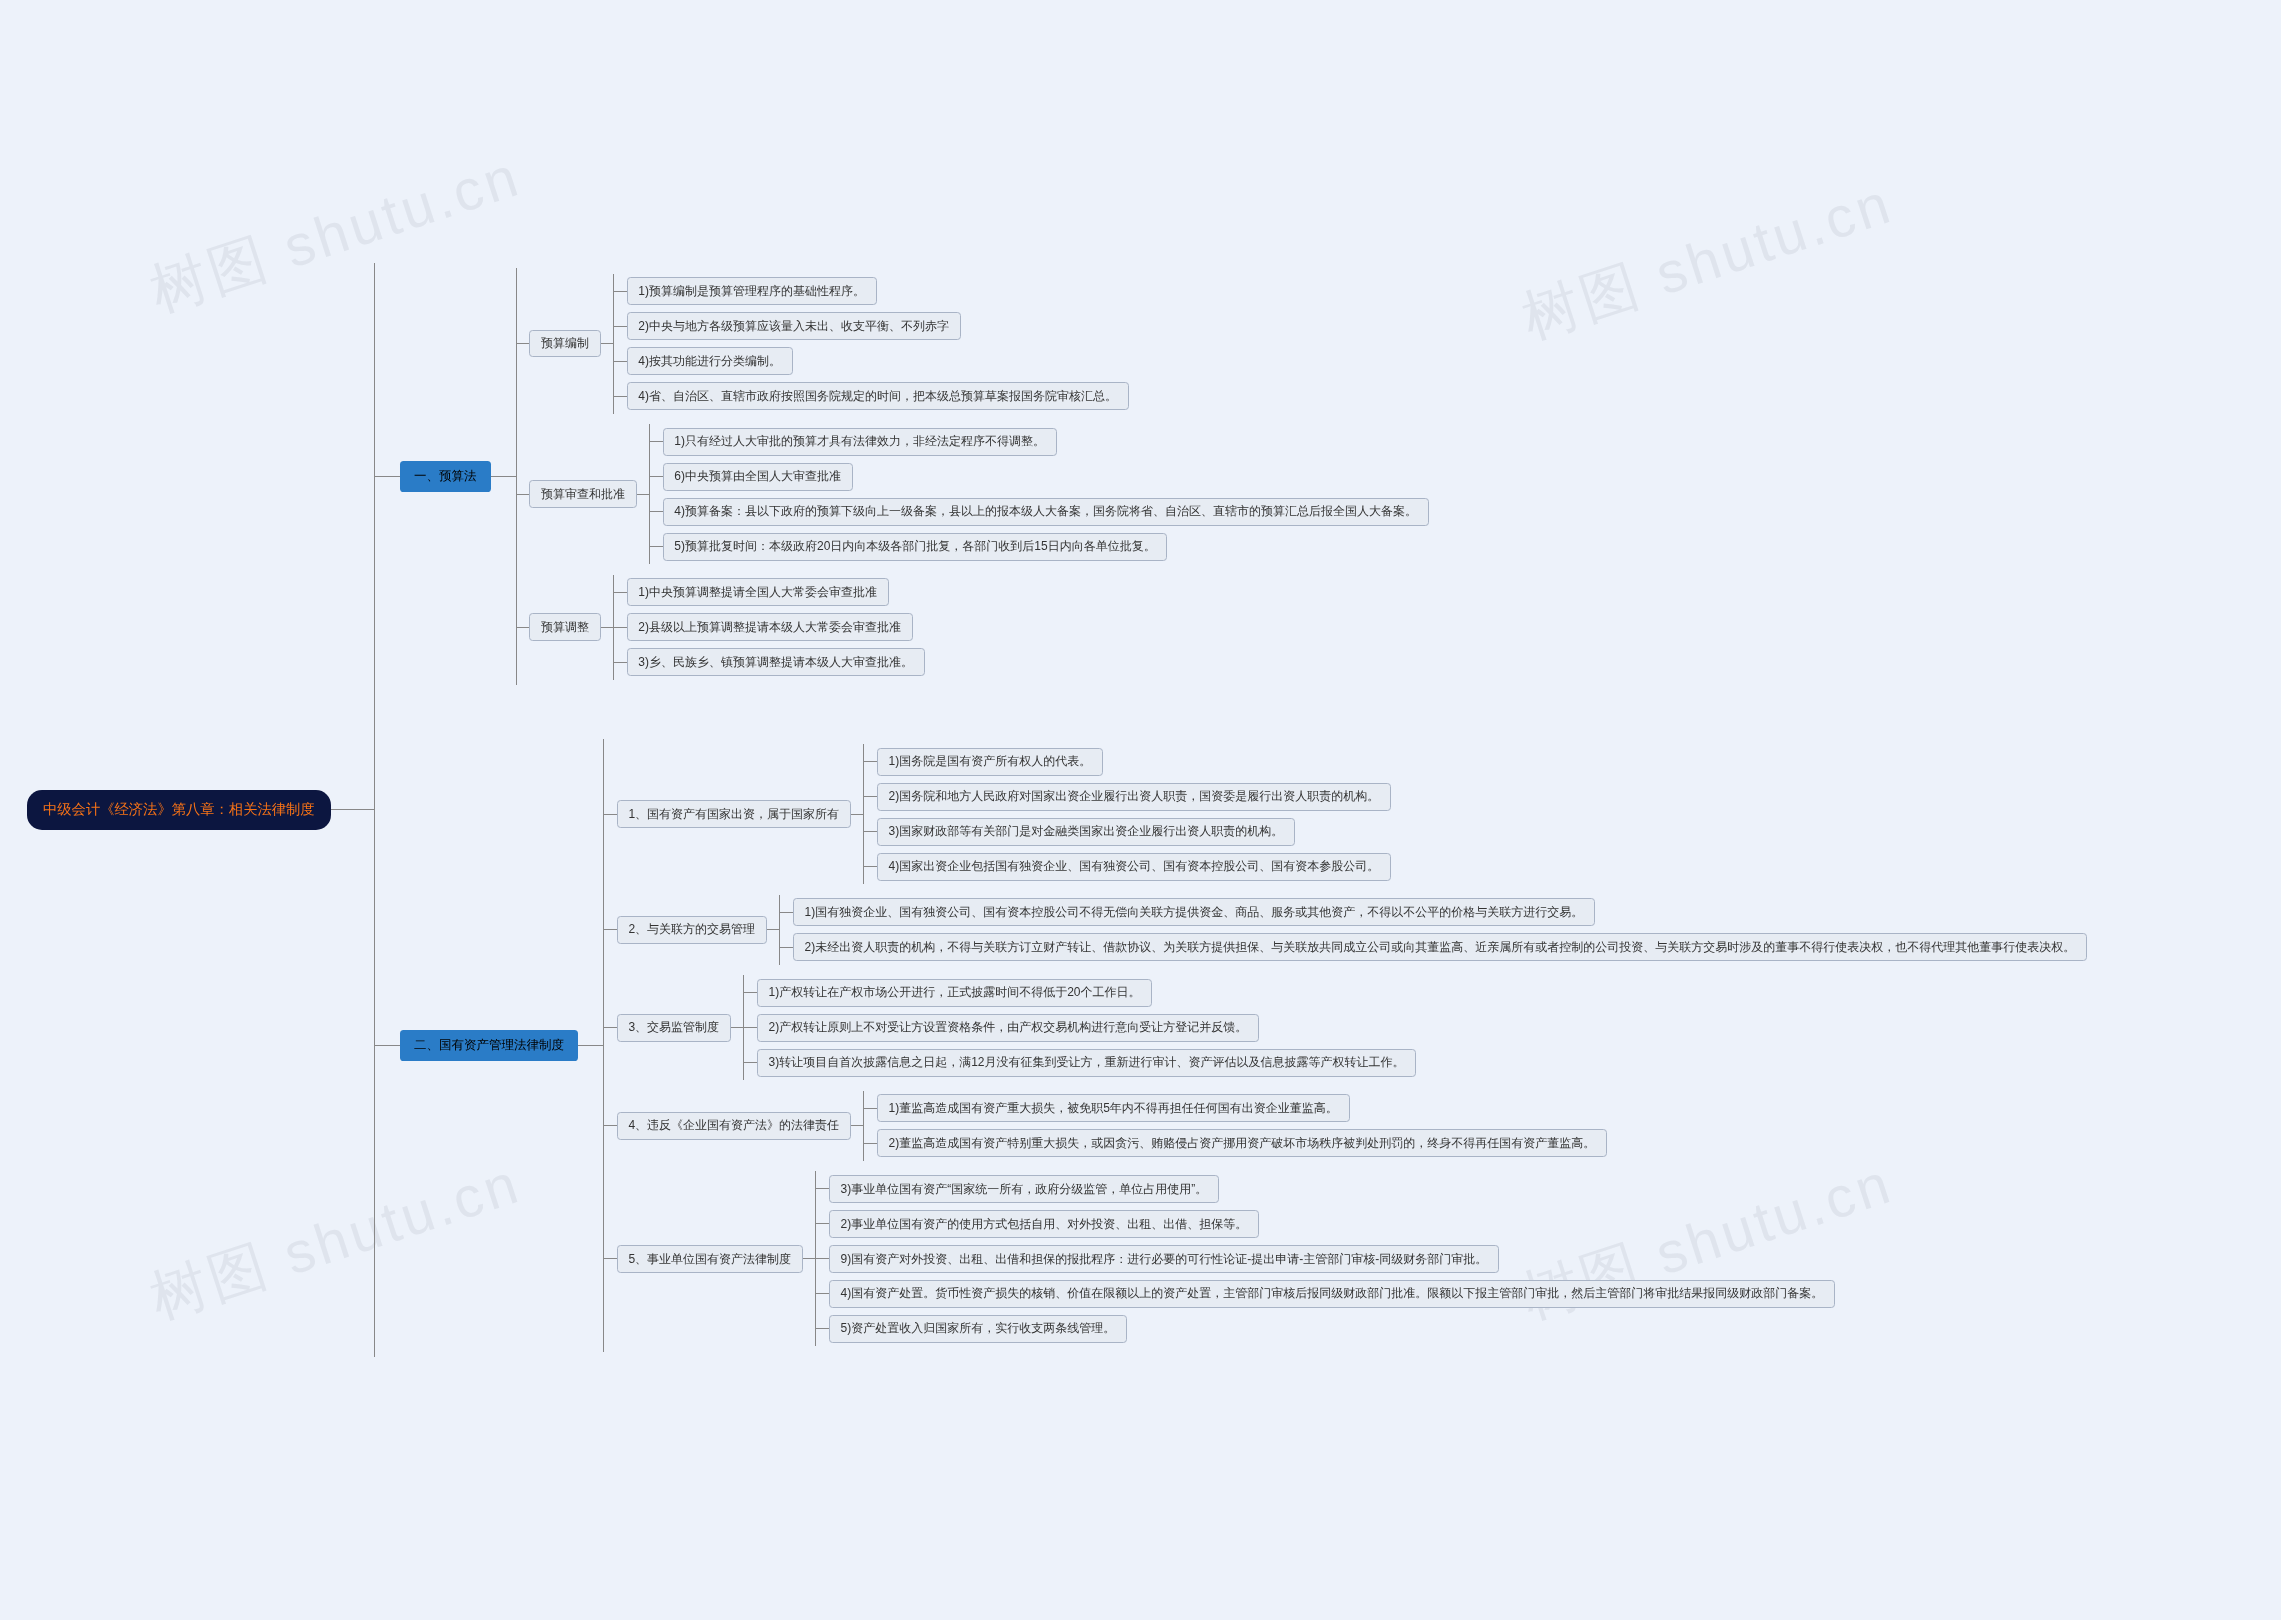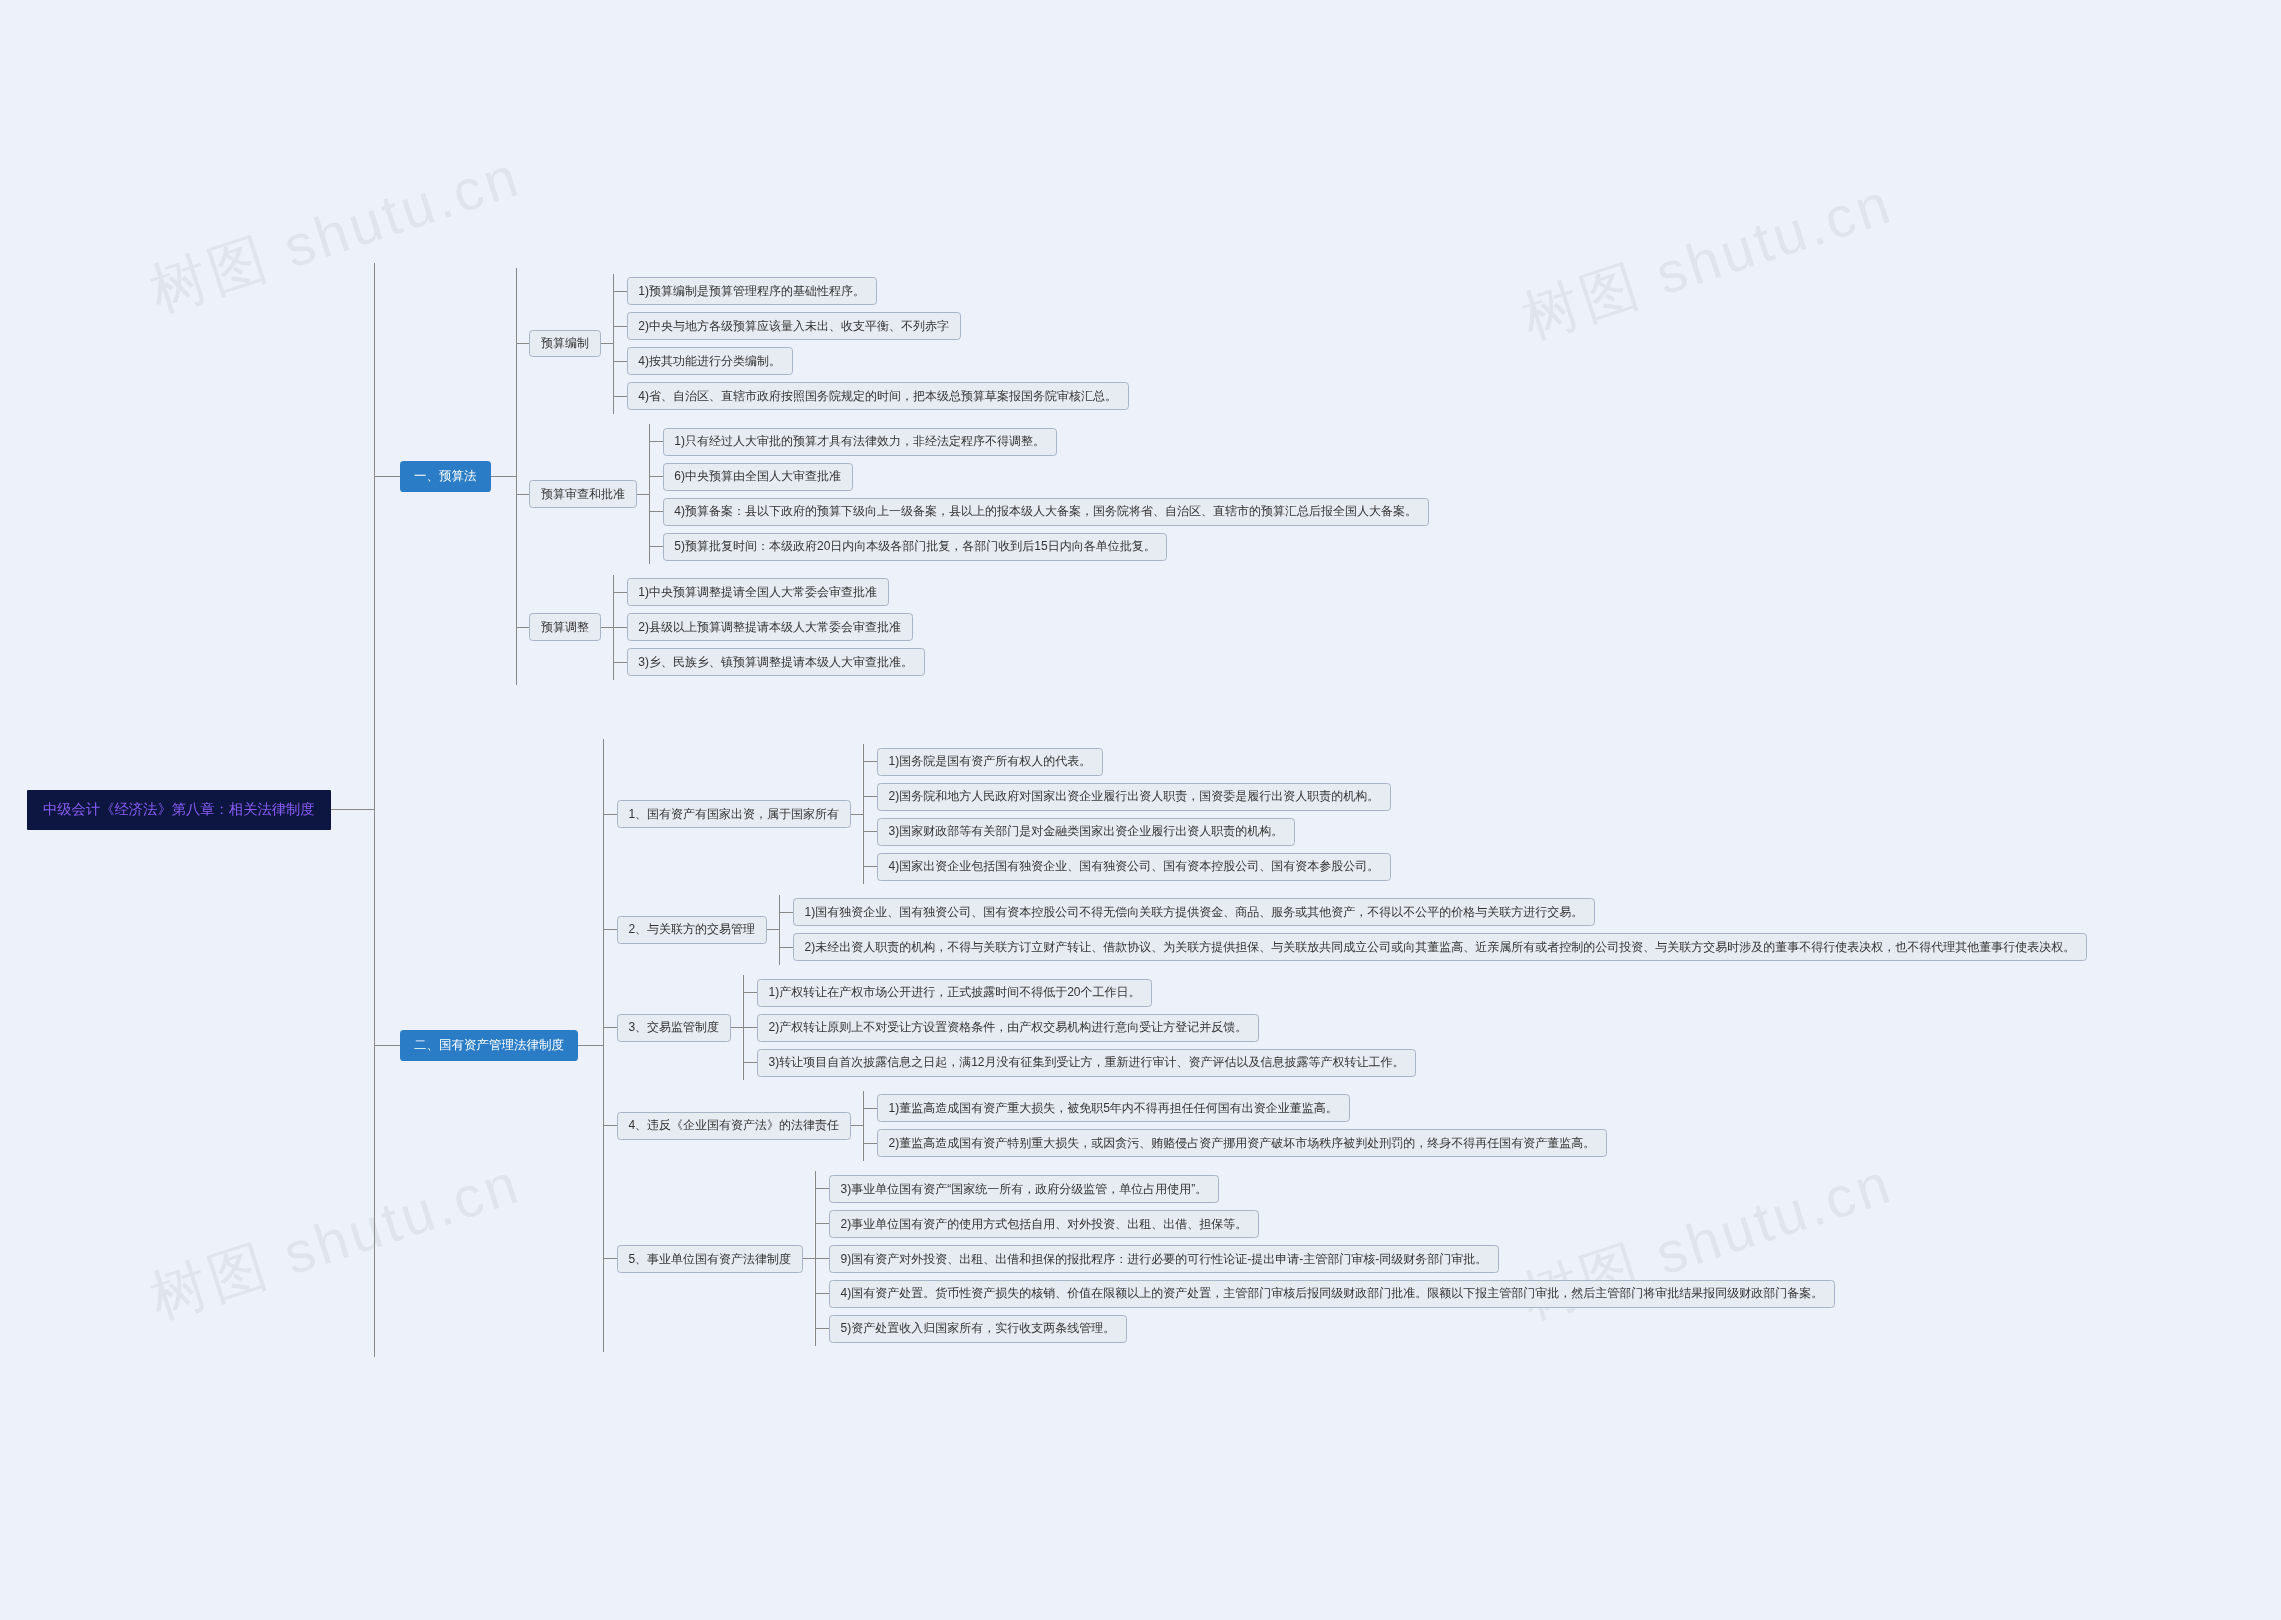--- a/index.html
+++ b/index.html
@@ -26,31 +26,31 @@
   }
   .mindmap {
     position: relative;
     display: flex;
     align-items: center;
     height: 100%;
     padding-left: 27px;
   }
   .root-node {
     background: #0c1640;
-    color: #8b5cf6;
+    color: #f97316;
     padding: 10.7px 16px;
-    border-radius: 1px;
+    border-radius: 15px;
     font-size: 14.3px;
     white-space: nowrap;
     display: flex;
     align-items: center;
   }
   .l2-node {
     background: #2a7cc7;
-    color: #ffffff;
+    color: #000000;
     padding: 7.1px 14.3px;
     border-radius: 3.6px;
     font-size: 12.5px;
     white-space: nowrap;
     display: flex;
     align-items: center;
   }
   .l3-node, .l4-node, .l5-node {
     background: #e7ecf3;
     color: #333;

